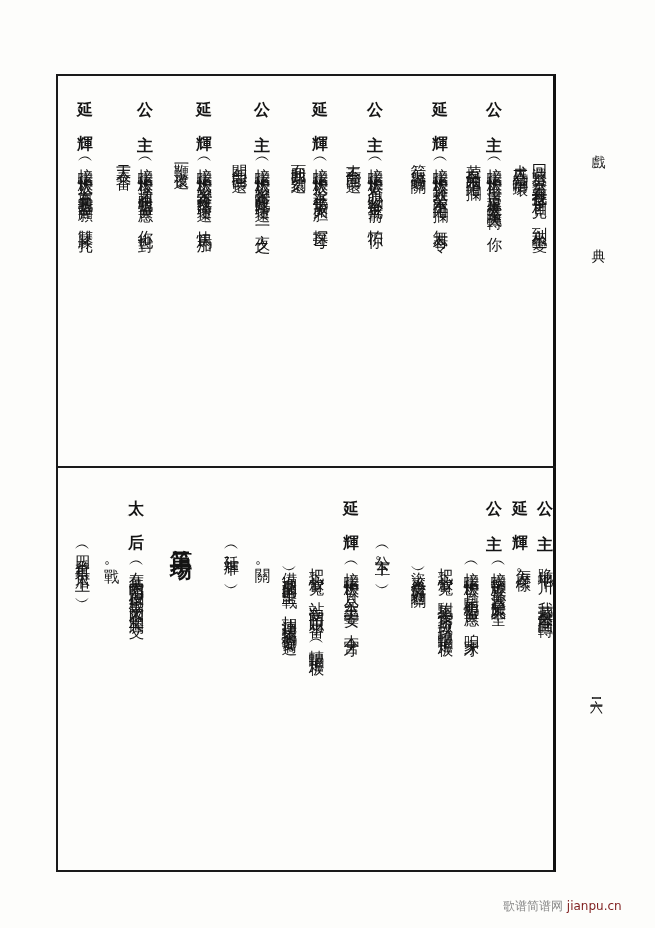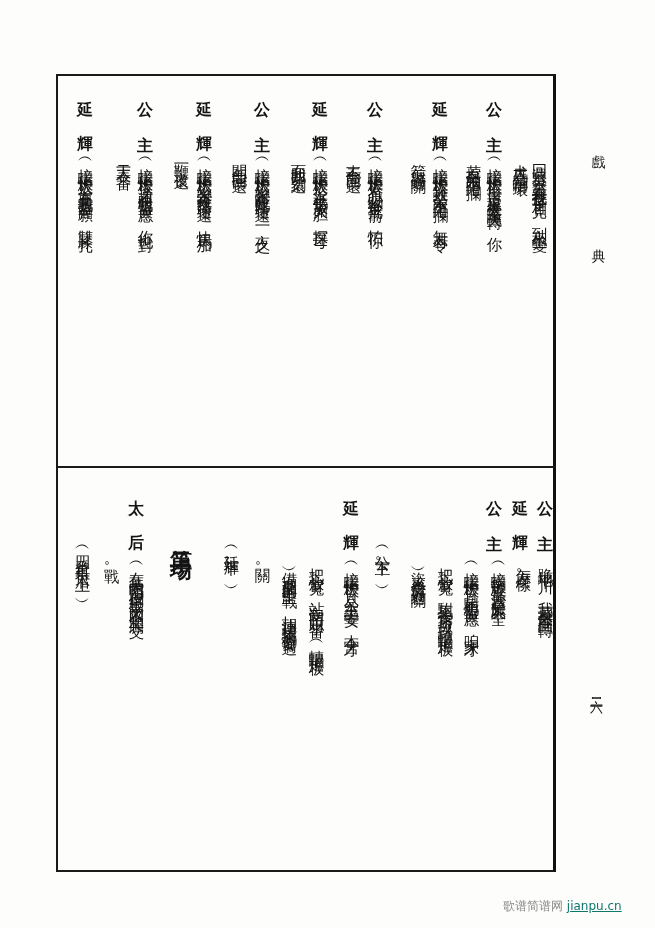--- a/index.html
+++ b/index.html
@@ -33,21 +33,21 @@
     font-size: 14px; line-height: 1; letter-spacing: 94px; white-space: nowrap;
   }
   .page-no {
     position: absolute; writing-mode: vertical-rl; text-orientation: upright;
     font-size: 13px; line-height: 1; letter-spacing: 1px; white-space: nowrap;
   }
   .watermark {
     position: absolute; left: 503px; top: 898px; font-family: "DejaVu Sans", sans-serif;
     font-size: 12px; color: #8a8a8a; white-space: nowrap;
   }
-  .watermark .latin { color: #0f766e; font-family: "DejaVu Sans", sans-serif; text-decoration: underline; }
+  .watermark .latin { color: #7f1d1d; font-family: "DejaVu Sans", sans-serif; }
 </style>
 </head>
 <body>
 
 <div class="frame"></div>
 <div class="divider"></div>
 
 <div class="running-head" style="left:592px; top:144px;">戲典</div>
 <div class="page-no" style="left:590px; top:688px;">二二六</div>
 

